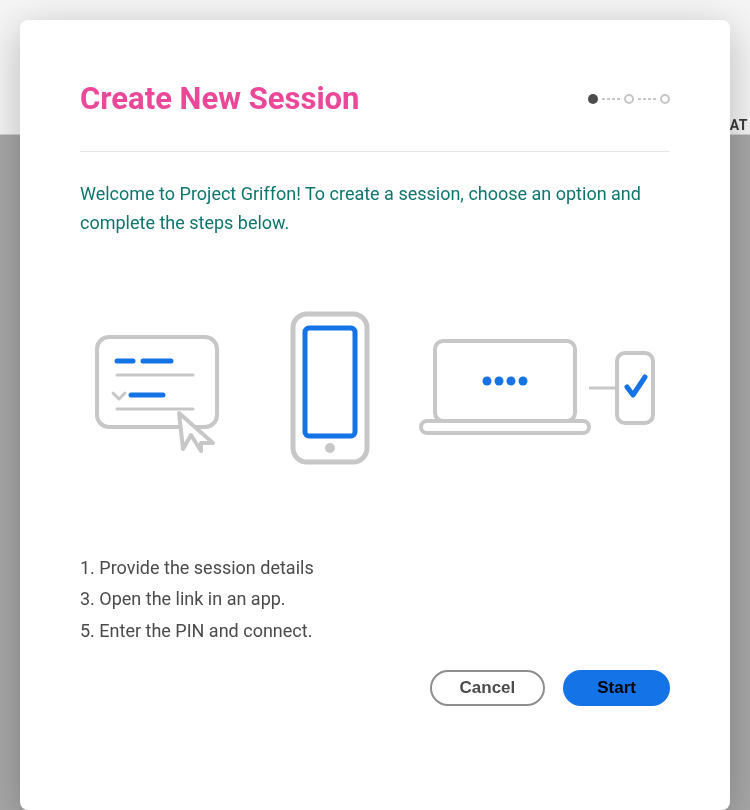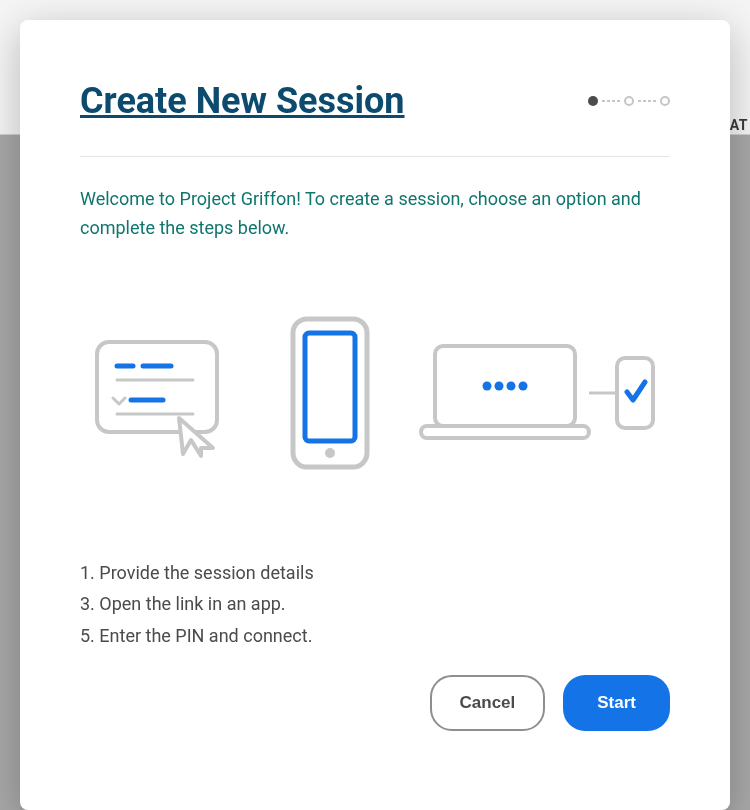--- a/index.html
+++ b/index.html
@@ -42,24 +42,23 @@
     }
     .modal-header {
       display: flex;
       justify-content: space-between;
       align-items: center;
       padding-bottom: 34px;
       border-bottom: 1px solid #e6e6e6;
       margin-bottom: 28px;
     }
     .modal-title {
-      font-size: 36px;
+      font-size: 31px;
       font-weight: 700;
-      color: #0c4a6e;
-      text-decoration: underline;
+      color: #ec4899;
     }
     .stepper {
       display: flex;
       align-items: center;
       gap: 4px;
     }
     .step-dot {
       width: 10px; height: 10px;
       border-radius: 50%;
     }
@@ -93,37 +92,37 @@
       line-height: 1.75;
       margin-bottom: 24px;
     }
     .button-row {
       display: flex;
       justify-content: flex-end;
       gap: 18px;
     }
     .btn {
       border-radius: 22px;
-      height: 56px;
+      height: 36px;
       padding: 0 28px;
       font-size: 17px;
       font-weight: 600;
       cursor: pointer;
       display: inline-flex;
       align-items: center;
       justify-content: center;
     }
     .btn-secondary {
       background: #fff;
       color: #4b4b4b;
       border: 2px solid #8e8e8e;
     }
     .btn-primary {
       background: #1473e6;
-      color: #ffffff;
+      color: #000000;
       border: none;
       padding: 0 34px;
     }
   </style>
 </head>
 <body>
 
 <div class="bg-band"></div>
 <div class="bg-text">EAT</div>
 

